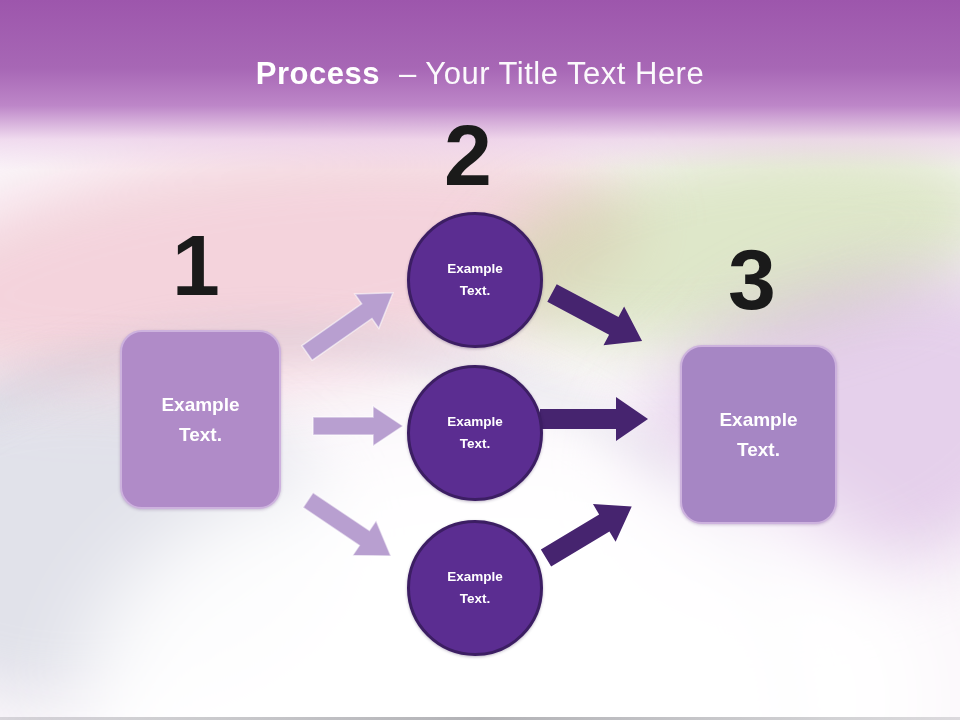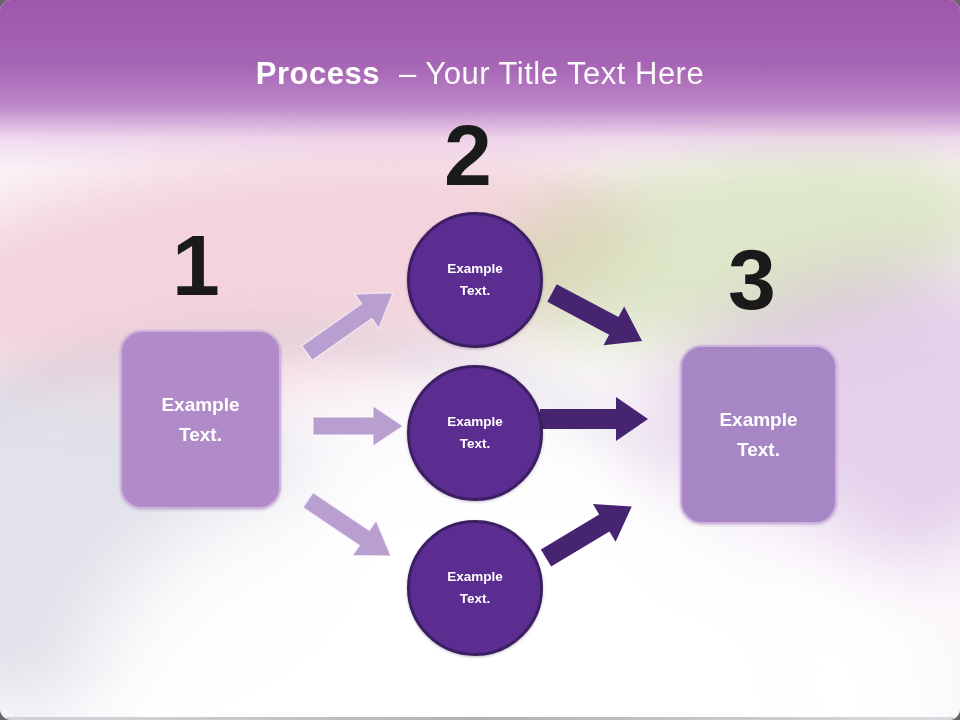--- a/index.html
+++ b/index.html
@@ -1,20 +1,19 @@
 <!DOCTYPE html>
 <html style="--header-purple: #9d56ac; --box-fill: #b08bc8; --box-right-fill: #a686c4; --box-border: #cdb2de; --circle-fill: #5b2d91; --circle-border: #3c1e63; --arrow-light: #b89fd0; --arrow-dark: #46246f; --number-color: #1a1a1a;"><head>
 <meta charset="utf-8">
 <style>
   html,body{margin:0;padding:0;background:#666;}
   #slide{
     position:relative;width:960px;height:720px;overflow:hidden;
     background:#fbf7fb;
     font-family:"Liberation Sans","DejaVu Sans",sans-serif;
-    border-radius:11px;
   }
   
   .wisp{position:absolute;border-radius:50%;pointer-events:none;}
   .wisp-pink{left:-120px;top:150px;width:760px;height:230px;
     background:rgba(233,158,172,0.40);filter:blur(34px);transform:rotate(-7deg);}
   .wisp-green{left:480px;top:150px;width:520px;height:190px;
     background:rgba(193,216,152,0.50);filter:blur(30px);transform:rotate(-9deg);}
   .wisp-purple{left:620px;top:280px;width:460px;height:300px;
     background:rgba(202,160,214,0.45);filter:blur(34px);transform:rotate(-20deg);}
   .wisp-gray{left:-180px;top:380px;width:520px;height:320px;

